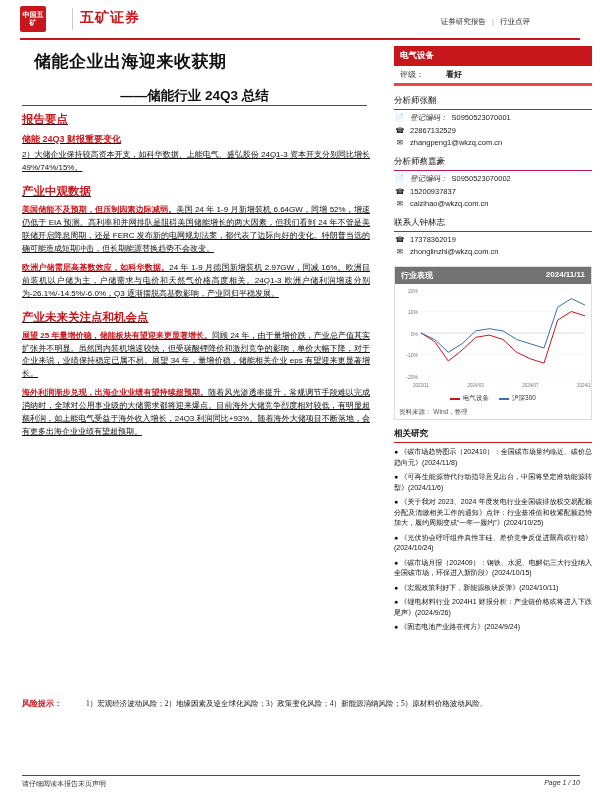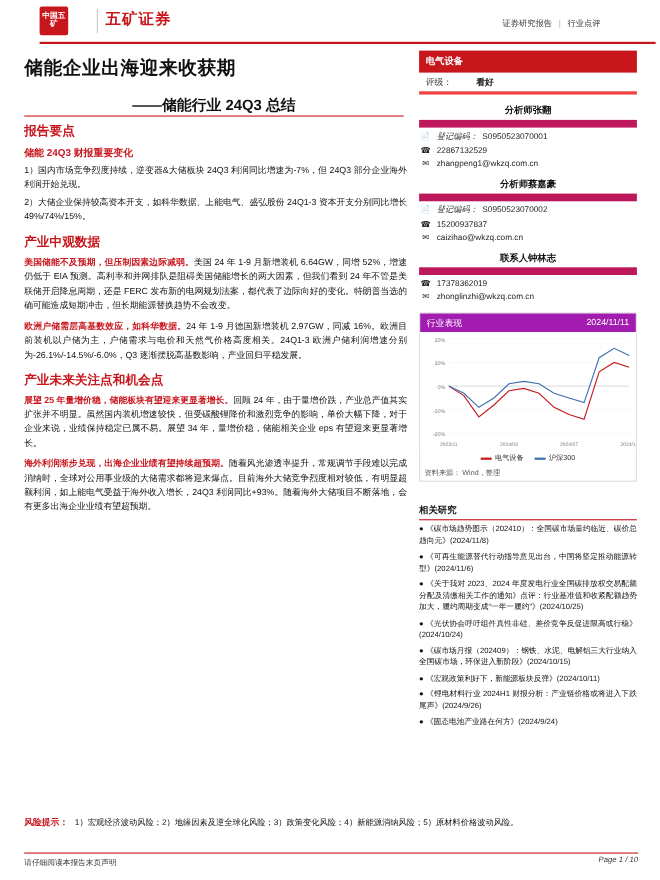--- a/index.html
+++ b/index.html
@@ -8,77 +8,77 @@
     width:600px; height:800px;
     font-family:"Liberation Sans", sans-serif;
     background:#ffffff;
     color:#111;
     position:relative;
     overflow:hidden;
   }
   .page { position:relative; width:600px; height:800px; }
 
   
-  .header { position:absolute; left:0; top:0; width:544px; height:40px;margin-left:16px; }
+  .header { position:absolute; left:0; top:0; width:544px; height:40px; }
   .logo-box { position:absolute; left:20px; top:6px; display:flex; align-items:center; gap:4px; }
   .logo-mark {
     width:26px; height:26px; background:#c8161d; border-radius:2px;
     color:#fff; font-size:7px; line-height:8px; text-align:center;
     display:flex; align-items:center; justify-content:center; font-weight:bold;
   }
   .logo-div { position:absolute; left:72px; top:8px; width:1px; height:22px; background:#c9c9c9; }
   .logo-sec { position:absolute; left:80px; top:9px; font-size:14px; font-weight:bold; color:#c8161d; letter-spacing:1px; }
   .hdr-right { position:absolute; right:14px; top:17px; font-size:7.5px; color:#333; }
   .hdr-right .sep { color:#aaa; margin:0 4px; }
   .hdr-rule { position:absolute; left:20px; top:38px; width:560px; height:2px; background:#c8161d; }
 
   
   .title-wrap { position:absolute; left:22px; top:50px; width:345px; }
-  .doc-title { font-size:17px; font-weight:bold; color:#111; letter-spacing:.5px; }
+  .doc-title { font-size:17px; font-weight:bold; color:#111; letter-spacing:.5px;margin-left:12px; }
   .doc-sub { margin-top:14px; text-align:center; font-size:13.5px; font-weight:bold; color:#111; }
   .title-rule { position:absolute; left:22px; top:105px; width:345px; height:1px; background:#c8161d; }
 
   
-  .left { position:absolute; left:22px; top:112px; width:348px; }
+  .left { position:absolute; left:22px; top:112px; width:348px;text-decoration:underline; }
   .sec-h { color:#c8161d; font-size:11.5px; font-weight:bold; margin:9px 0 5px; }
   .sec-h.first { margin-top:0; }
   .lead { color:#c8161d; font-size:9px; font-weight:bold; margin:6px 0 3px; }
   p.body {
     font-size:8px; line-height:1.62; color:#111; margin:2px 0 6px; text-align:justify;
   }
   p.body.tight { margin-bottom:3px; }
   .rd { color:#c8161d; font-weight:bold; }
 
   
-  .right { position:absolute; left:381px; top:46px; width:198px; }
+  .right { position:absolute; left:394px; top:46px; width:198px; }
   .rbar { background:#c8161d; color:#fff; padding:4px 6px; font-size:8.5px; font-weight:bold; }
   .kv { display:flex; font-size:8px; padding:3px 6px; border-bottom:3px solid #ef4444; }
   .kv .k { width:46px; color:#333; }
   .kv .v { font-weight:bold; color:#111; }
   .an-block { margin-top:9px; }
-  .an-title { font-size:8.5px; font-weight:bold; color:#111; padding-bottom:2px; border-bottom:7px solid #be185d;text-align:center; }
+  .an-title { font-size:8.5px; font-weight:normal; color:#111; padding-bottom:2px; border-bottom:1px solid #be185d; }
   .an-row { display:flex; align-items:flex-start; gap:4px; font-size:7.5px; margin-top:3px; color:#222; }
   .an-row .ik { width:12px; height:9px; display:inline-block; text-align:center; }
   .an-row .lbl { color:#333;font-style:italic; }
 
   
   .chart-card { margin-top:10px; border:1px solid #ddd; }
-  .chart-head { display:flex; justify-content:space-between; background:#a21caf; color:#fff; font-size:8px; padding:3px 6px; font-weight:normal; }
+  .chart-head { display:flex; justify-content:space-between; background:#737373; color:#fff; font-size:8px; padding:3px 6px; font-weight:bold; }
   .chart-area { position:relative; height:108px; background:#fff; }
   .chart-legend { display:flex; gap:10px; justify-content:center; font-size:6.5px; color:#333; padding:2px 0 3px; }
   .lg-item { display:flex; align-items:center; gap:3px; }
   .lg-swatch { width:10px; height:2px; display:inline-block; }
   .src { font-size:6.5px; color:#555; padding:2px 4px; }
 
   
-  .rel-title { font-size:8.5px; font-weight:bold; color:#111; margin-top:20px; padding-bottom:2px; border-bottom:1px solid #c8161d; }
+  .rel-title { font-size:8.5px; font-weight:bold; color:#111; margin-top:8px; padding-bottom:2px; border-bottom:1px solid #c8161d; }
   .rel-item { font-size:7px; line-height:1.5; color:#111; margin-top:4px; text-align:justify; }
 
   
-  .risk { position:absolute; left:22px; top:742px; width:558px; display:flex; gap:6px; }
+  .risk { position:absolute; left:22px; top:698px; width:558px; display:flex; gap:24px;font-family:Liberation Serif, serif; }
   .risk-h { color:#c8161d; font-size:8px; font-weight:bold; white-space:nowrap; }
   .risk-t { font-size:7.5px; color:#111; line-height:1.5; }
 
   
   .foot-rule { position:absolute; left:22px; top:775px; width:558px; height:1px; background:#c8161d; }
   .foot { position:absolute; left:22px; top:779px; width:558px; display:flex; justify-content:space-between; font-size:7px; color:#333; }
   .pg { font-style:italic; }
 </style>
 </head>
 <body>
@@ -102,21 +102,20 @@
   <div class="title-wrap">
     <div class="doc-title">储能企业出海迎来收获期</div>
     <div class="doc-sub">——储能行业 24Q3 总结</div>
   </div>
   <div class="title-rule"></div>
 
   <div class="left">
 
     <div class="sec-h first">报告要点</div>
     <div class="lead">储能 24Q3 财报重要变化</div>
-    <p class="body tight">1）国内市场竞争烈度持续，逆变器&amp;大储板块 24Q3 利润同比增速为-7%，但 24Q3 部分企业海外利润开始兑现。</p>
     <p class="body">2）大储企业保持较高资本开支，如科华数据、上能电气、盛弘股份 24Q1-3 资本开支分别同比增长 49%/74%/15%。</p>
 
     <div class="sec-h">产业中观数据</div>
     <p class="body">
       <span class="rd">美国储能不及预期，但压制因素边际减弱。</span><span>美国 24 年 1-9 月新增装机 6.64GW，同增 52%，增速仍低于 EIA 预测。高利率和并网排队是阻碍美国储能增长的两大因素，但我们看到 24 年不管是美联储开启降息周期，还是 FERC 发布新的电网规划法案，都代表了边际向好的变化。特朗普当选的确可能造成短期冲击，但长期能源替换趋势不会改变。</span>
     </p>
     <p class="body">
       <span class="rd">欧洲户储需层高基数效应，如科华数据。</span><span>24 年 1-9 月德国新增装机 2.97GW，同减 16%。欧洲目前装机以户储为主，户储需求与电价和天然气价格高度相关。24Q1-3 欧洲户储利润增速分别为-26.1%/-14.5%/-6.0%，Q3 逐渐摆脱高基数影响，产业回归平稳发展。</span>
     </p>
 

